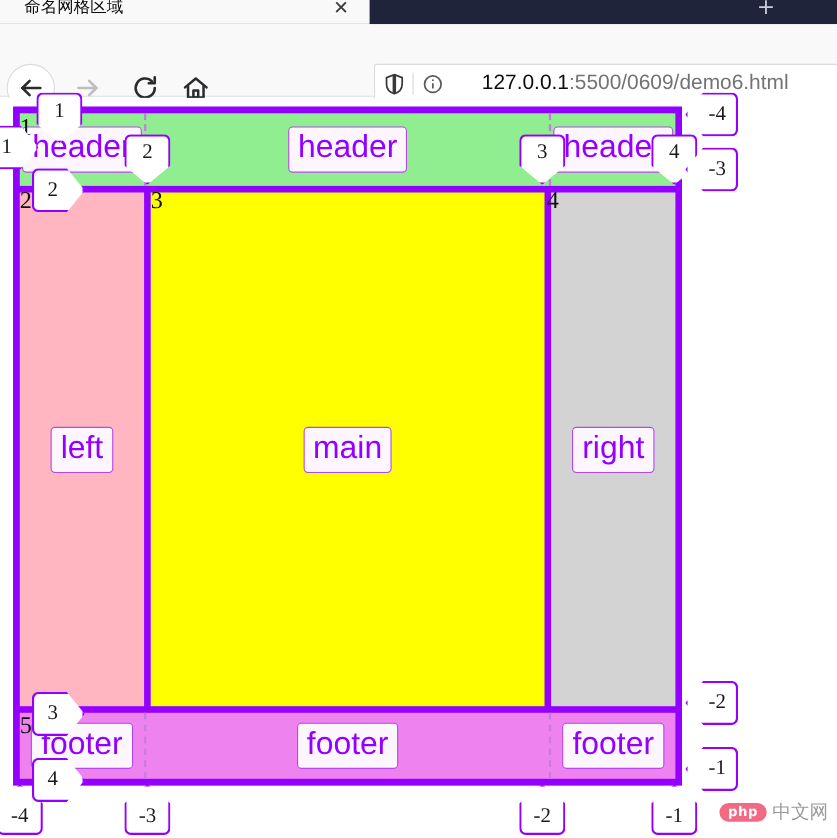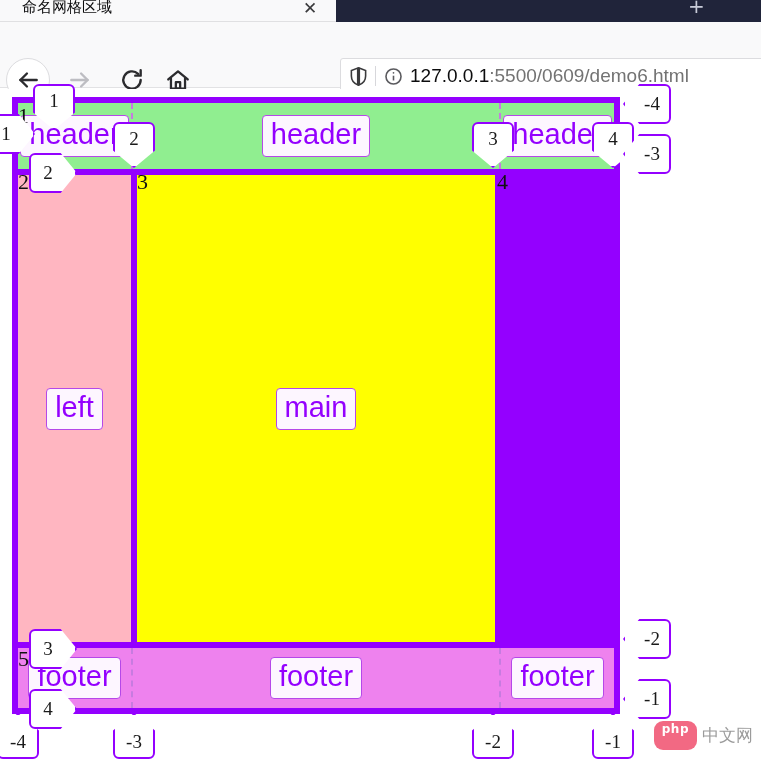--- a/index.html
+++ b/index.html
@@ -55,21 +55,21 @@
     background: #fff; border: 1px solid #dcdcdf; border-radius: 3px;
     display: flex; align-items: center;
   }
   .url-shield { width: 34px; display:flex; align-items:center; justify-content:center; }
   .url-sep { width: 1px; height: 20px; background: #d7d7db; }
   .url-info { width: 34px; display:flex; align-items:center; justify-content:center; }
   .url-text {
     font-size: 19px; color: #737373; white-space: nowrap;
     font-family: "Liberation Sans", sans-serif;
   }
-  .url-text b { color: #0c0c0d; font-weight: 400; }
+  .url-text b { color: #0c0c0d; font-weight: 400; margin-left: 28px; }
 
   
   .page {
     position: absolute; left: 0; top: 89px; width: 761px; height: 673px;
     background: #ffffff;
   }
 
   .grid-wrap {
     position: absolute; left: 12px; top: 8px;
     width: 608px; height: 617px;
@@ -151,21 +151,21 @@
   }
 
   
   .watermark {
     position: absolute; right: 8px; bottom: 12px;
     display: flex; align-items: center; gap: 5px;
     opacity: .85;
   }
   .wm-badge {
     background: #f0506e; color:#fff; font-size: 12px; font-weight: bold;
-    border-radius: 9px; padding: 1px 8px 14px; letter-spacing: .5px;
+    border-radius: 9px; padding: 1px 8px 2px; letter-spacing: .5px;
     font-family: "DejaVu Sans", sans-serif;
   }
   .wm-text { color:#8a8a8a; font-size: 17px; }
 </style>
 </head>
 <body>
 
 <div class="screen">
 
   <div class="tabstrip">
@@ -252,20 +252,23 @@
         </div>
 
         <div class="cell c-left">
           <span class="chip">left</span>
         </div>
 
         <div class="cell c-main">
           <span class="chip">main</span>
         </div>
 
+        <div class="cell c-right">
+          <span class="chip">right</span>
+        </div>
 
         <div class="cell c-footer">
           <div class="dash" style="left:113px"></div>
           <div class="dash" style="right:113px"></div>
           <div class="row-chips">
             <div>
                 <span class="chip">footer</span>
               </div>
             <div>
                 <span class="chip">footer</span>

